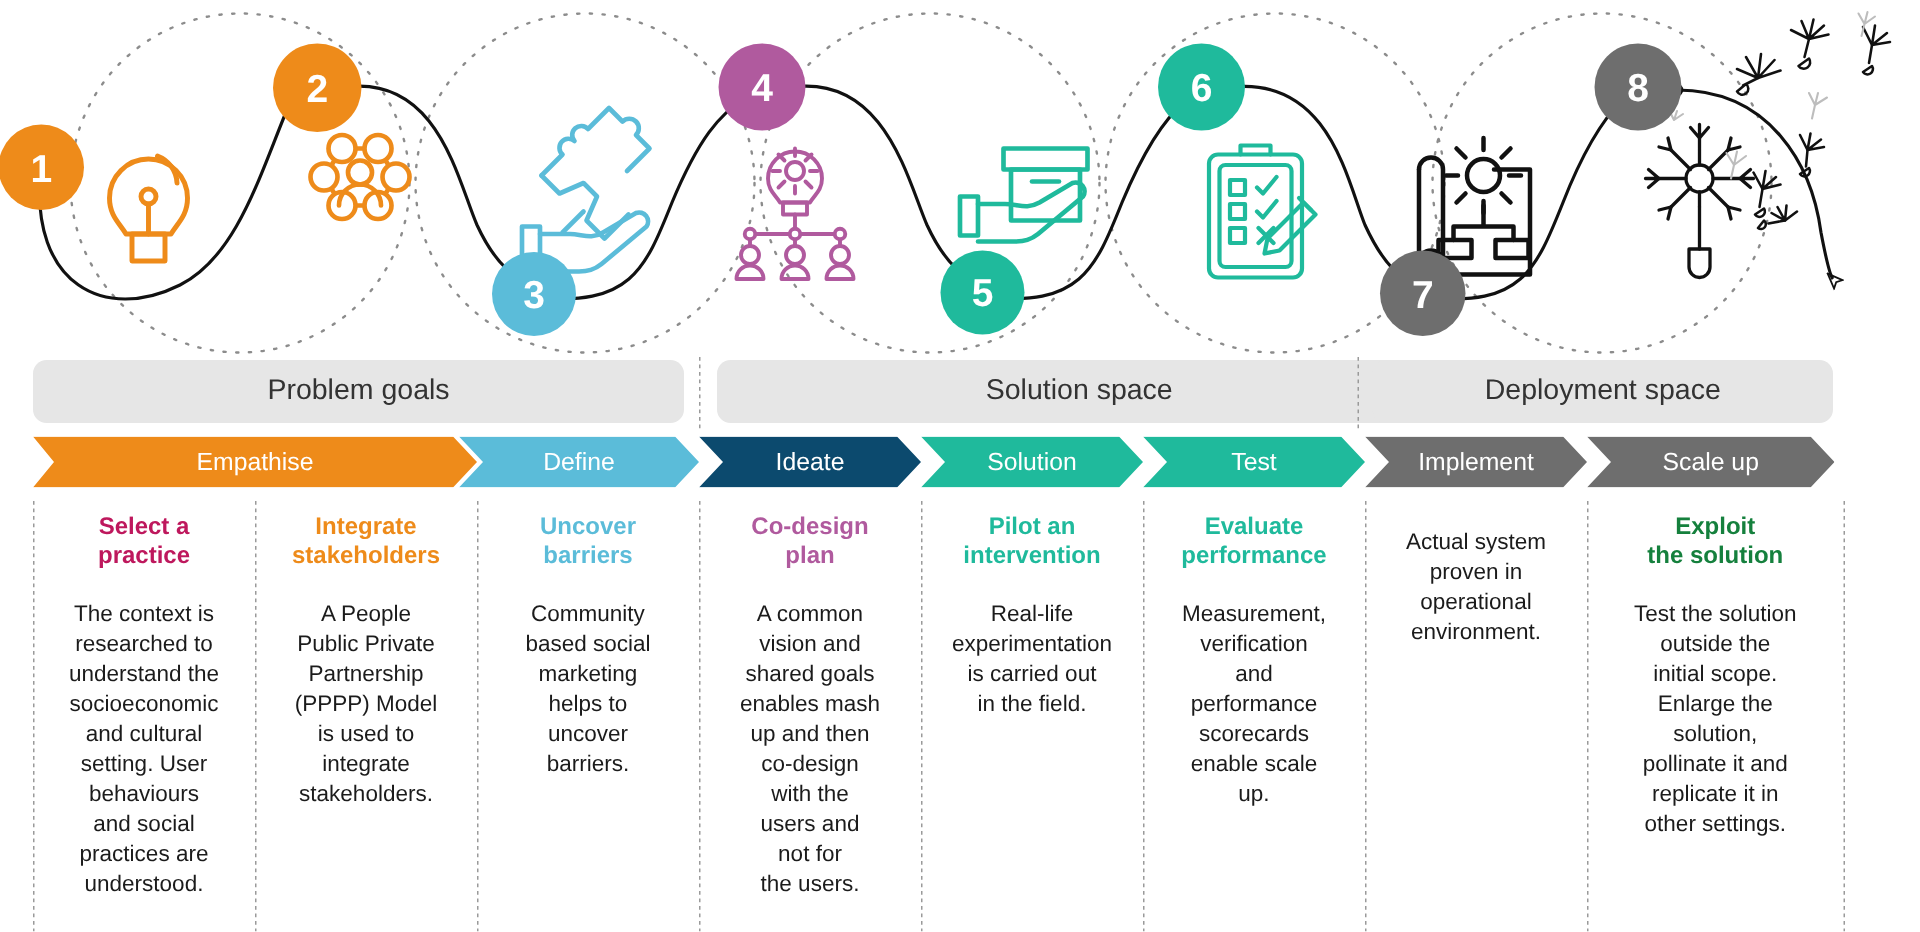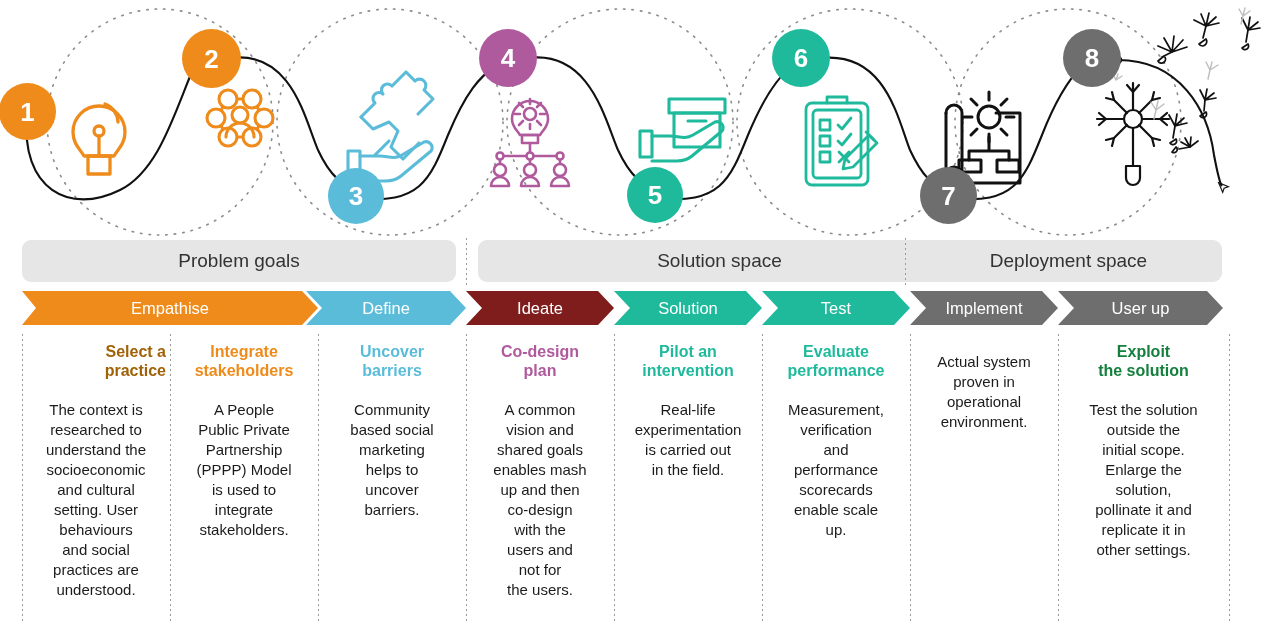--- a/index.html
+++ b/index.html
@@ -272,51 +272,51 @@
     <div class="bdiv" style="left:905px; top:-2px;"></div>
   </div>
 
   <div id="ribbons">
     <div class="chev first" style="left:22px; width:296px; background:#ee8b1a;">
       <span>Empathise</span>
     </div>
     <div class="chev mid" style="left:306px; width:160px; background:#5bbcd9;">
       <span>Define</span>
     </div>
-    <div class="chev mid" style="left:466px; width:148px; background:#7f1d1d;">
+    <div class="chev mid" style="left:466px; width:148px; background:#0c4a6e;">
       <span>Ideate</span>
     </div>
     <div class="chev mid" style="left:614px; width:148px; background:#1fba9c;">
       <span>Solution</span>
     </div>
     <div class="chev mid" style="left:762px; width:148px; background:#1fba9c;">
       <span>Test</span>
     </div>
     <div class="chev mid" style="left:910px; width:148px; background:#6e6e6e;">
       <span>Implement</span>
     </div>
     <div class="chev mid" style="left:1058px; width:165px; background:#6e6e6e;">
-      <span>User up</span>
+      <span>Scale up</span>
     </div>
   </div>
 
   <div id="columns">
 
     <div class="vdiv" style="left:22px;"></div>
     <div class="vdiv" style="left:170px;"></div>
     <div class="vdiv" style="left:318px;"></div>
     <div class="vdiv" style="left:466px;"></div>
     <div class="vdiv" style="left:614px;"></div>
     <div class="vdiv" style="left:762px;"></div>
     <div class="vdiv" style="left:910px;"></div>
     <div class="vdiv" style="left:1058px;"></div>
     <div class="vdiv" style="left:1229px;"></div>
 
     <div class="col" style="left:22px; width:148px;">
-      <div class="col-title" style="color:#a16207;text-align:right;">Select a
+      <div class="col-title" style="color:#be185d;">Select a
 practice</div>
       <div class="col-body">The context is
 researched to
 understand the
 socioeconomic
 and cultural
 setting. User
 behaviours
 and social
 practices are

